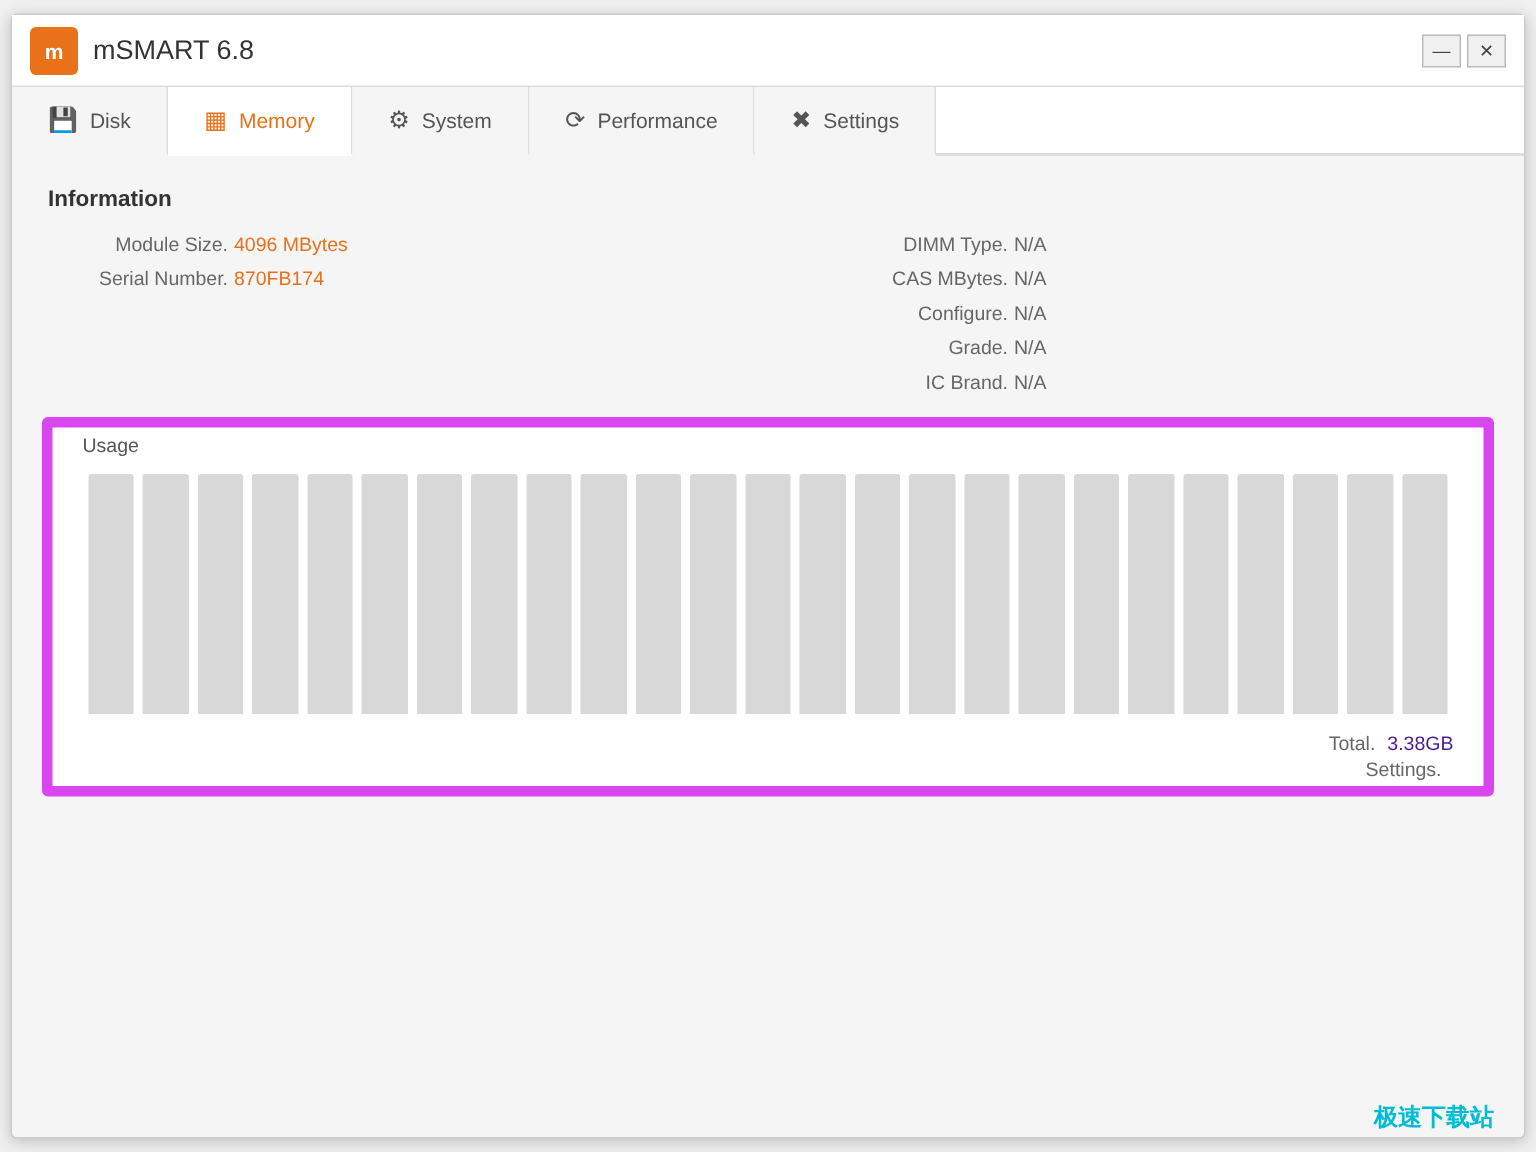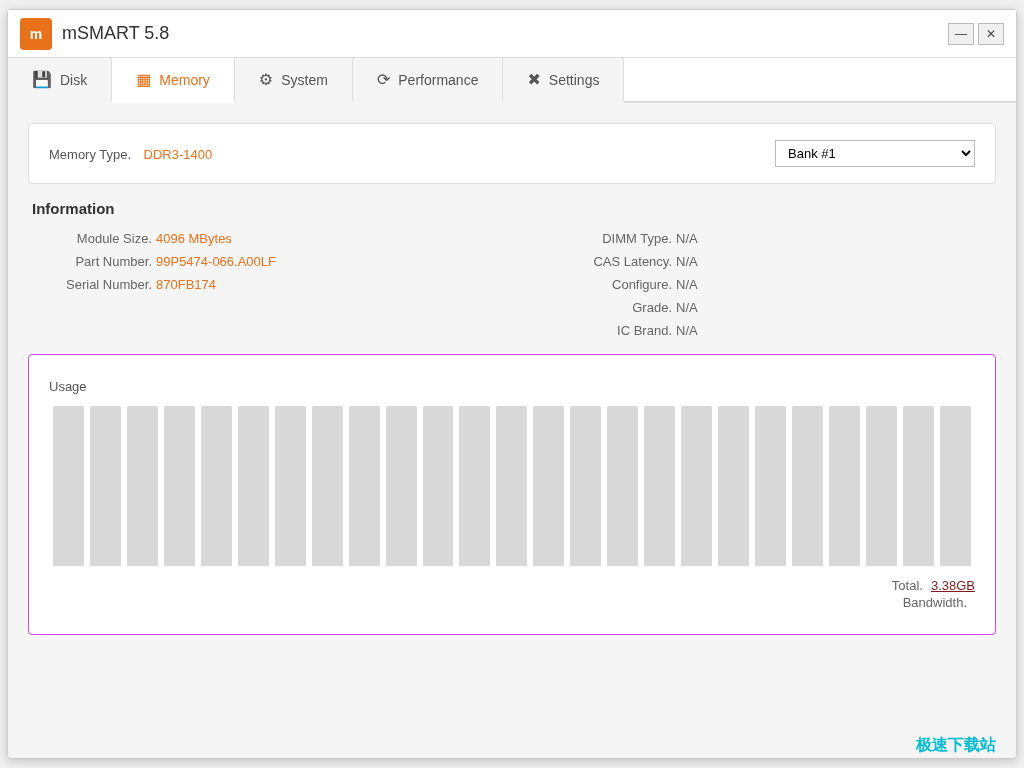--- a/index.html
+++ b/index.html
@@ -159,23 +159,23 @@
     }
     .info-value {
       font-size: 13px;
       color: #e8711a;
     }
     .info-value.na {
       color: #666;
     }
     .usage-card {
       background: #ffffff;
-      border: 1px solid #d946ef;
+      border: 7px solid #d946ef;
       border-radius: 4px;
-      padding: 24px 20px;
+      padding: 4px 20px;
     }
     .usage-title {
       font-size: 13px;
       color: #555;
       margin-bottom: 12px;
     }
     .bars-container {
       display: flex;
       gap: 6px;
       align-items: flex-end;
@@ -198,43 +198,42 @@
     .usage-total-row, .usage-avail-row {
       display: flex;
       gap: 8px;
       font-size: 13px;
       align-items: flex-end;
     }
     .usage-key {
       color: #666;
     }
     .usage-val {
-      color: #7f1d1d;
+      color: #4c1d95;
       font-weight: 500;
-      text-decoration: underline;
     }
     .watermark {
       position: fixed;
       bottom: 12px;
       right: 28px;
       font-size: 16px;
       color: #00bcd4;
       font-weight: bold;
       z-index: 100;
     }
   </style>
 </head>
 <body>
 
 <div class="window">
 
   <div class="title-bar">
     <div class="title-left">
       <div class="logo-box">m</div>
-      <span class="title-text">mSMART 5.8</span>
+      <span class="title-text">mSMART 6.8</span>
     </div>
     <div class="window-controls">
       <button class="win-btn">—</button>
       <button class="win-btn close">✕</button>
     </div>
   </div>
 
   <div class="tab-bar">
     <div class="tab">
       <span class="tab-icon">💾</span>
@@ -253,61 +252,43 @@
       <span>Performance</span>
     </div>
     <div class="tab">
       <span class="tab-icon">✖</span>
       <span>Settings</span>
     </div>
   </div>
 
   <div class="content">
 
-    <div class="info-card">
-      <div class="memory-type-row">
-        <div>
-          <span class="memory-type-label">Memory Type.</span>
-          <span class="memory-type-value">DDR3-1400</span>
-        </div>
-        <select class="bank-select">
-          <option>Bank #1</option>
-          <option>Bank #2</option>
-          <option>Bank #3</option>
-          <option>Bank #4</option>
-        </select>
-      </div>
-    </div>
 
     <div style="padding: 0 4px;">
       <div class="section-title">Information</div>
       <div class="info-grid">
 
         <div class="info-col">
           <div class="info-row">
             <span class="info-label">Module Size.</span>
             <span class="info-value">4096 MBytes</span>
           </div>
           <div class="info-row">
-            <span class="info-label">Part Number.</span>
-            <span class="info-value">99P5474-066.A00LF</span>
-          </div>
-          <div class="info-row">
             <span class="info-label">Serial Number.</span>
             <span class="info-value">870FB174</span>
           </div>
         </div>
 
         <div class="info-col" style="padding-left: 40px;">
           <div class="info-row">
             <span class="info-label">DIMM Type.</span>
             <span class="info-value na">N/A</span>
           </div>
           <div class="info-row">
-            <span class="info-label">CAS Latency.</span>
+            <span class="info-label">CAS MBytes.</span>
             <span class="info-value na">N/A</span>
           </div>
           <div class="info-row">
             <span class="info-label">Configure.</span>
             <span class="info-value na">N/A</span>
           </div>
           <div class="info-row">
             <span class="info-label">Grade.</span>
             <span class="info-value na">N/A</span>
           </div>
@@ -347,21 +328,21 @@
           <div class="bar-col"></div>
           <div class="bar-col"></div>
           <div class="bar-col"></div>
         </div>
       <div class="usage-footer">
         <div class="usage-total-row">
           <span class="usage-key">Total.</span>
           <span class="usage-val">3.38GB</span>
         </div>
         <div class="usage-avail-row">
-          <span class="usage-key">Bandwidth.</span>
+          <span class="usage-key">Settings.</span>
           <span class="usage-val"></span>
         </div>
       </div>
     </div>
 
   </div>
 </div>
 
 <div class="watermark">极速下载站</div>
 

